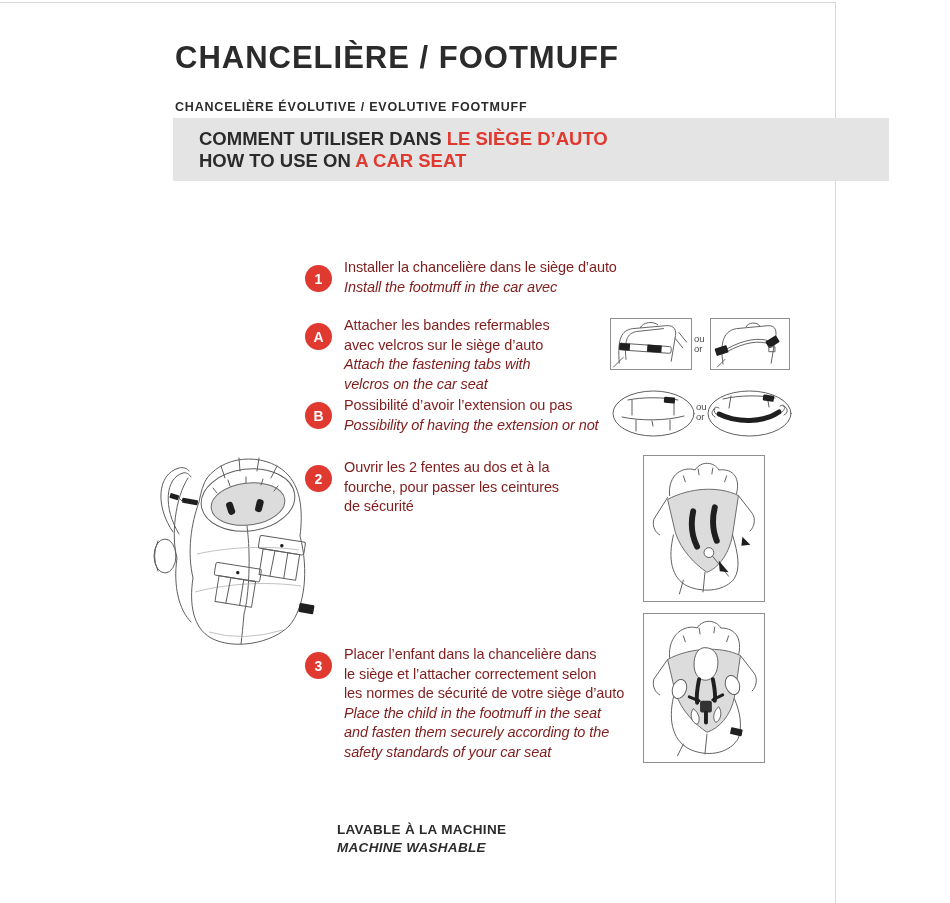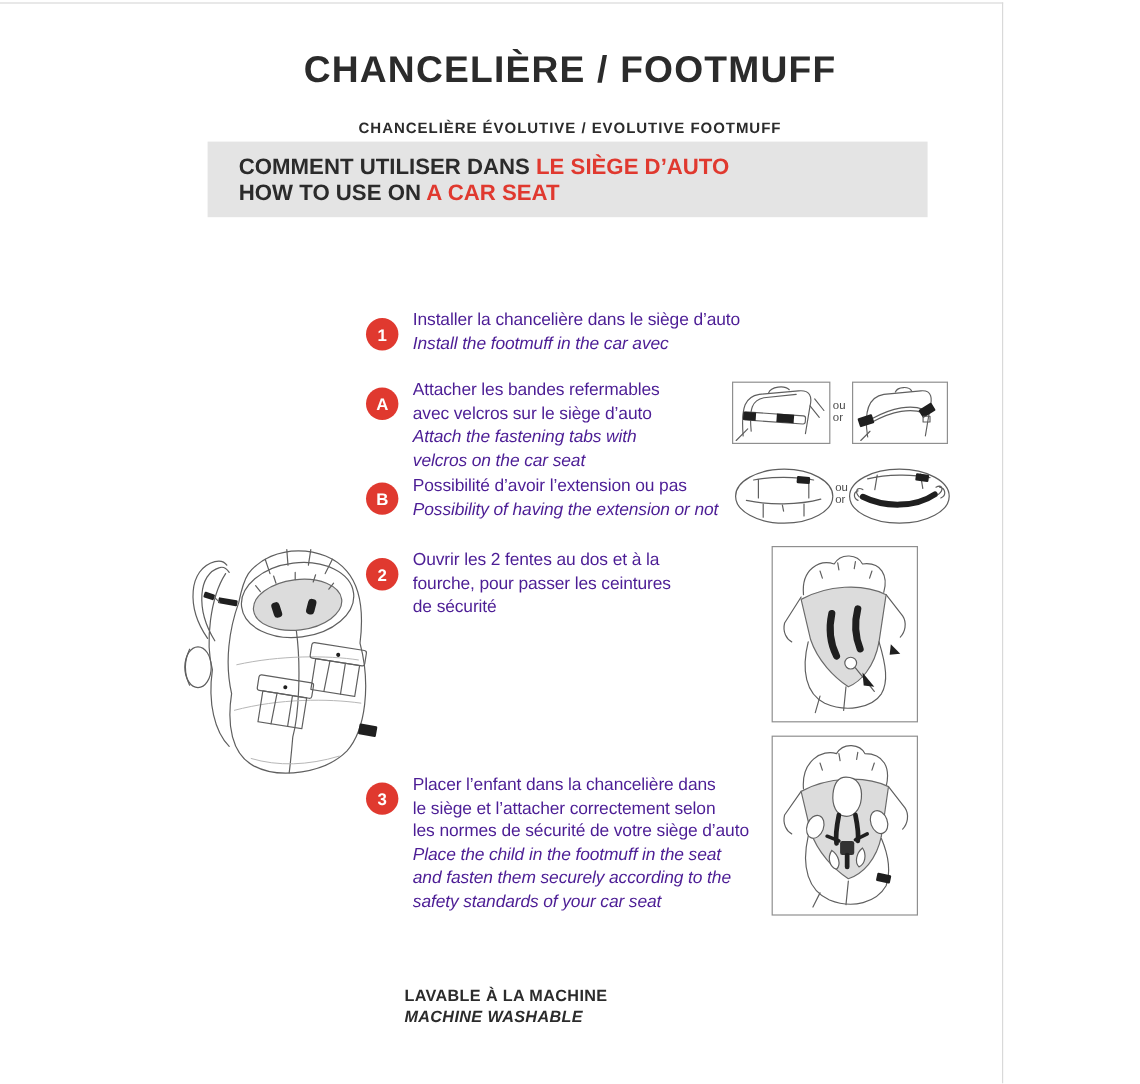--- a/index.html
+++ b/index.html
@@ -10,44 +10,44 @@
     color: var(--text-dark, #3d3d3d);
     overflow: hidden;
   }
   .sheet {
     position: absolute; left: 0; top: 2px; width: 836px; height: 901px;
     background: #ffffff;
     border-top: 1px solid #d9d9d9;
     border-right: 1px solid #d9d9d9;
   }
   
-  .doc-header { position: absolute; left: 175px; top: 40px; width: 600px; text-align: center; }
+  .doc-header { position: absolute; left: 175px; top: 40px; width: 600px; }
   .doc-title {
     font-size: 31px; font-weight: 700; letter-spacing: 1px; color: #2b2b2b;
   }
   .doc-subtitle {
     margin-top: 24px; font-size: 12.5px; font-weight: 700; letter-spacing: 0.8px; color: #2b2b2b;
   }
   
   .banner {
-    position: absolute; left: 173px; top: 118px; width: 600px; height: 63px;
+    position: absolute; left: 173px; top: 118px; width: 716px; height: 63px;
     background: var(--banner-bg, #e4e4e4);
     padding: 10px 0 0 26px;
   }
   .banner-line { font-size: 18.5px; font-weight: 700; line-height: 22px; color: #2b2b2b; white-space: nowrap; }
   .banner-line.en { }
   .red-text { color: var(--accent-red, #e0392f); }
   
   .badge {
     position: absolute; width: 27px; height: 27px; border-radius: 50%;
     background: var(--accent-red, #e0392f); color: #ffffff;
     font-size: 14px; font-weight: 700;
     display: flex; align-items: center; justify-content: center;
   }
-  .step-text { position: absolute; left: 344px; font-size: 14.5px; letter-spacing: -0.1px; line-height: 19.5px; color: #4c1d95; }
+  .step-text { position: absolute; left: 344px; font-size: 14.5px; letter-spacing: -0.1px; line-height: 19.5px; color: #7f1d1d; }
   .step-text .fr { white-space: pre-line; }
   .step-text .en { white-space: pre-line; font-style: italic; }
   
   #badge-1 { left: 305px; top: 265px; }
   #badge-a { left: 305px; top: 323px; }
   #badge-b { left: 305px; top: 402px; }
   #badge-2 { left: 305px; top: 465px; }
   #badge-3 { left: 305px; top: 652px; }
   #text-1 { top: 258px; }
   #text-a { top: 316px; }

